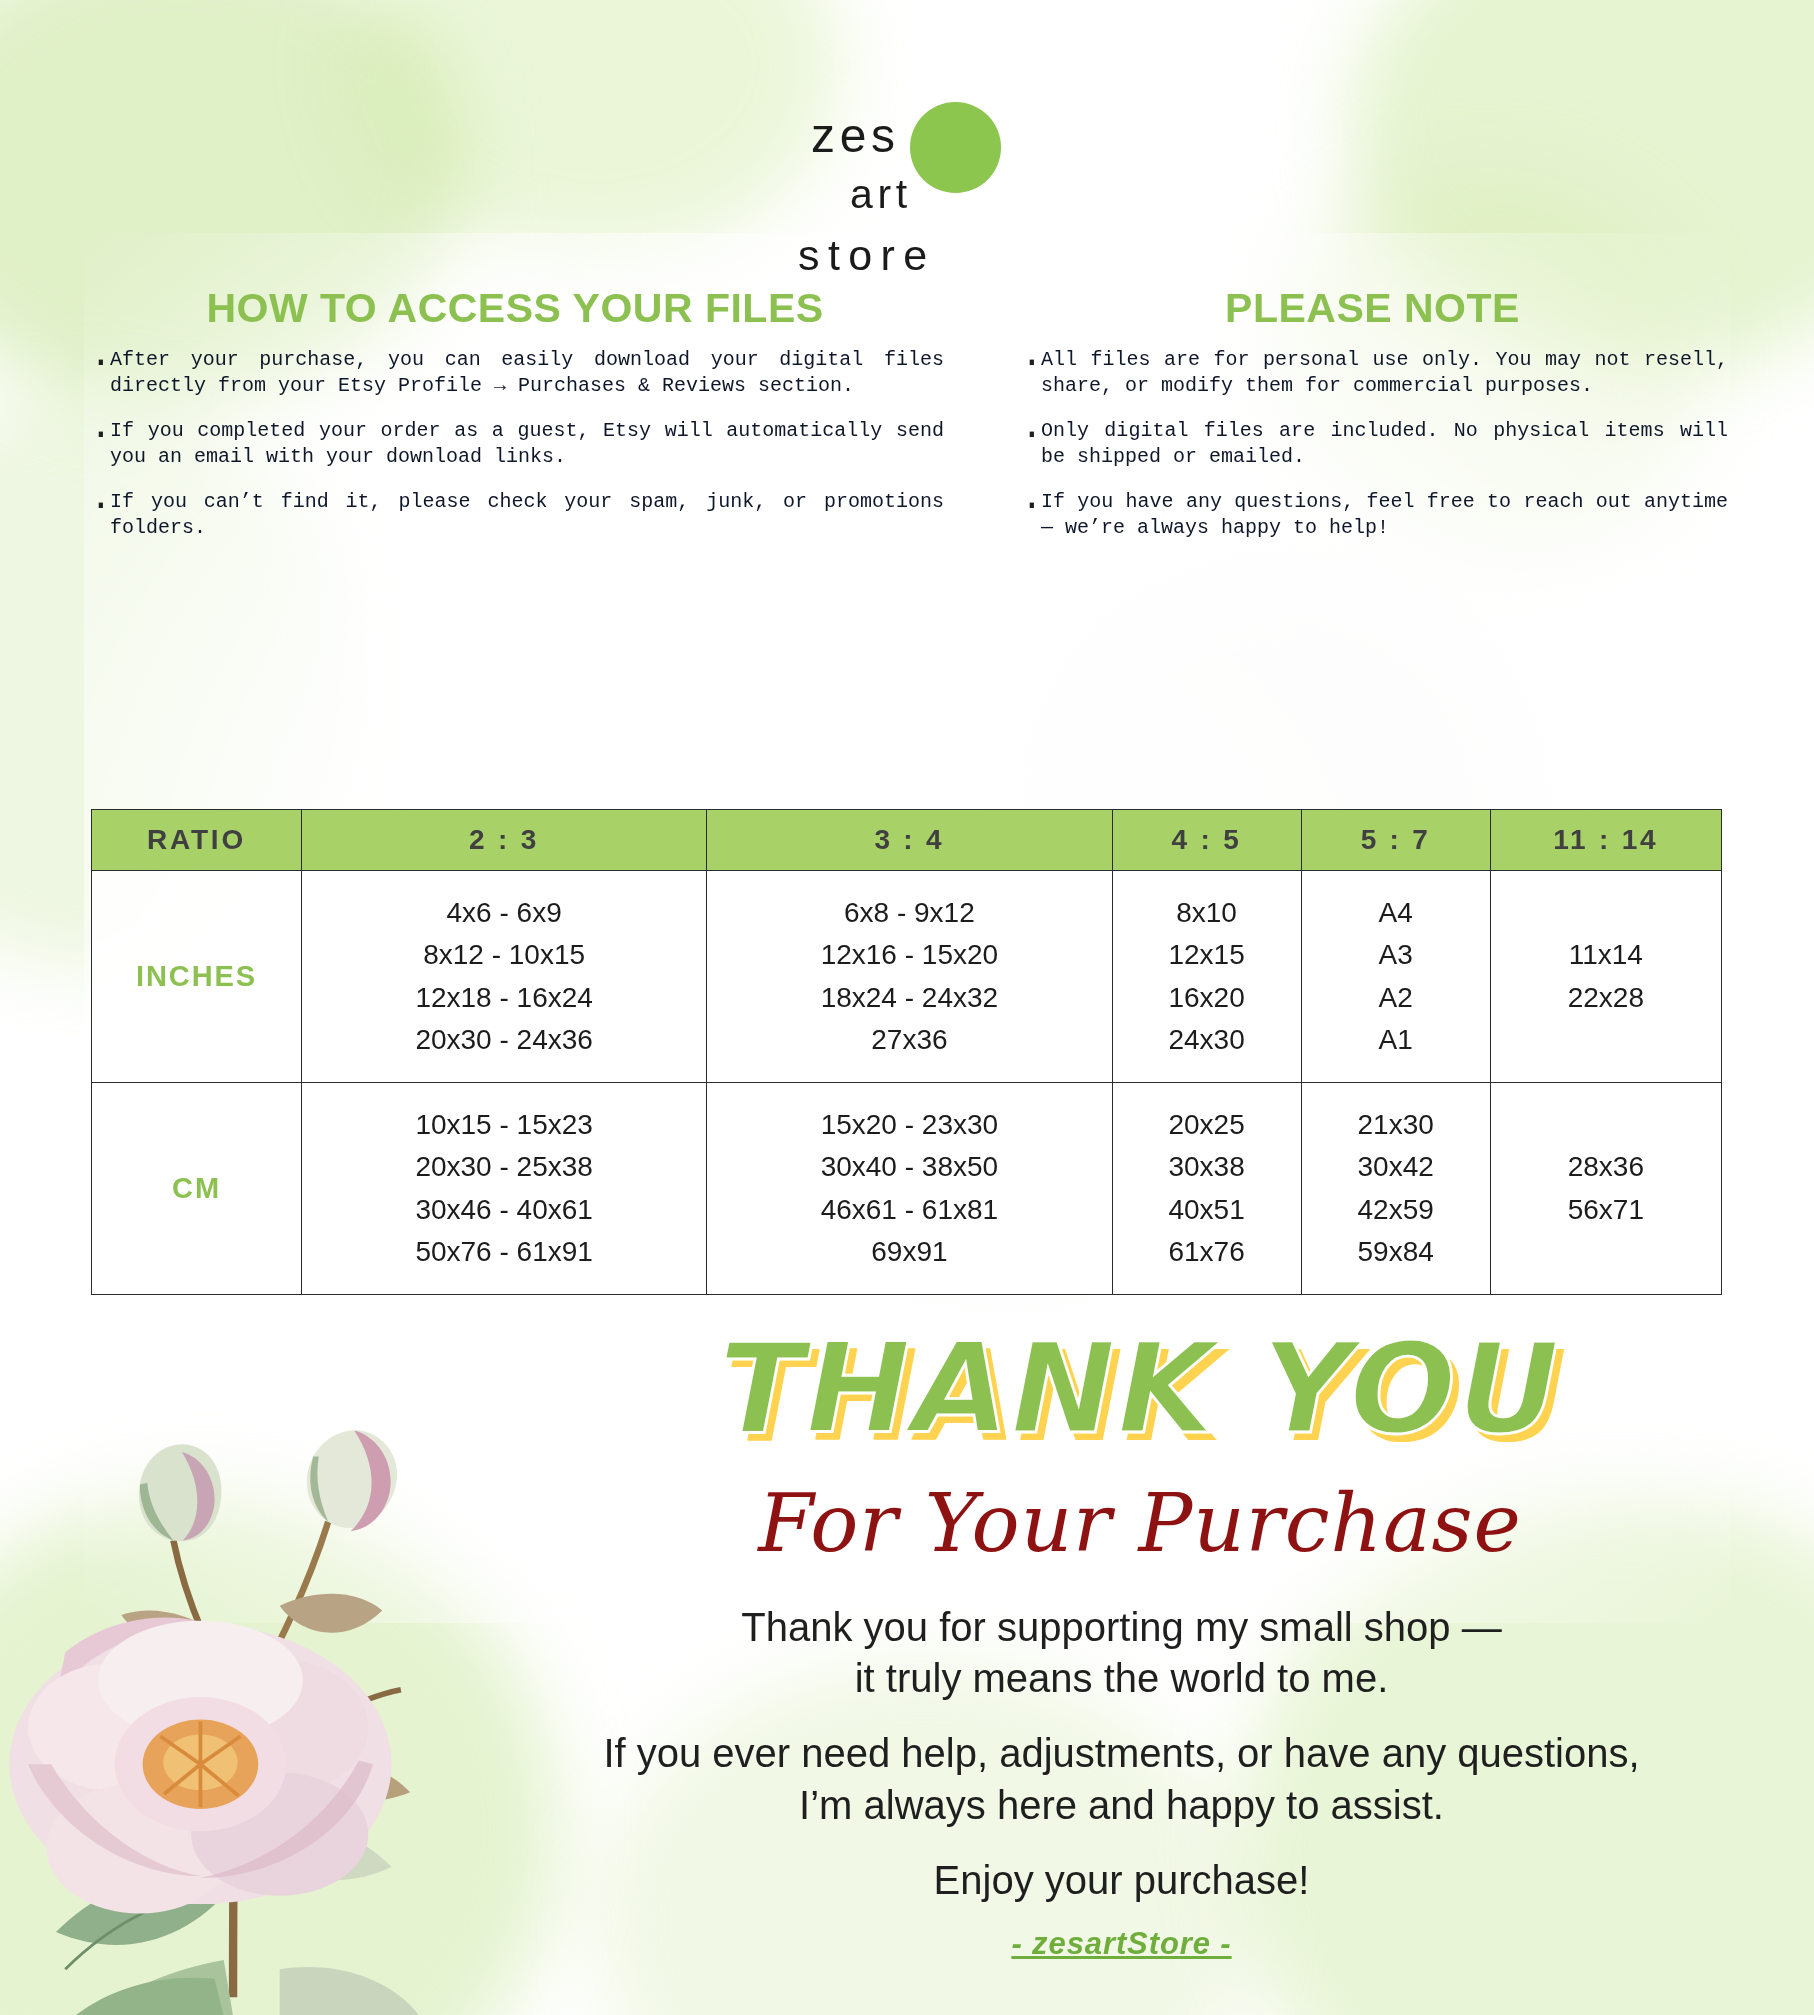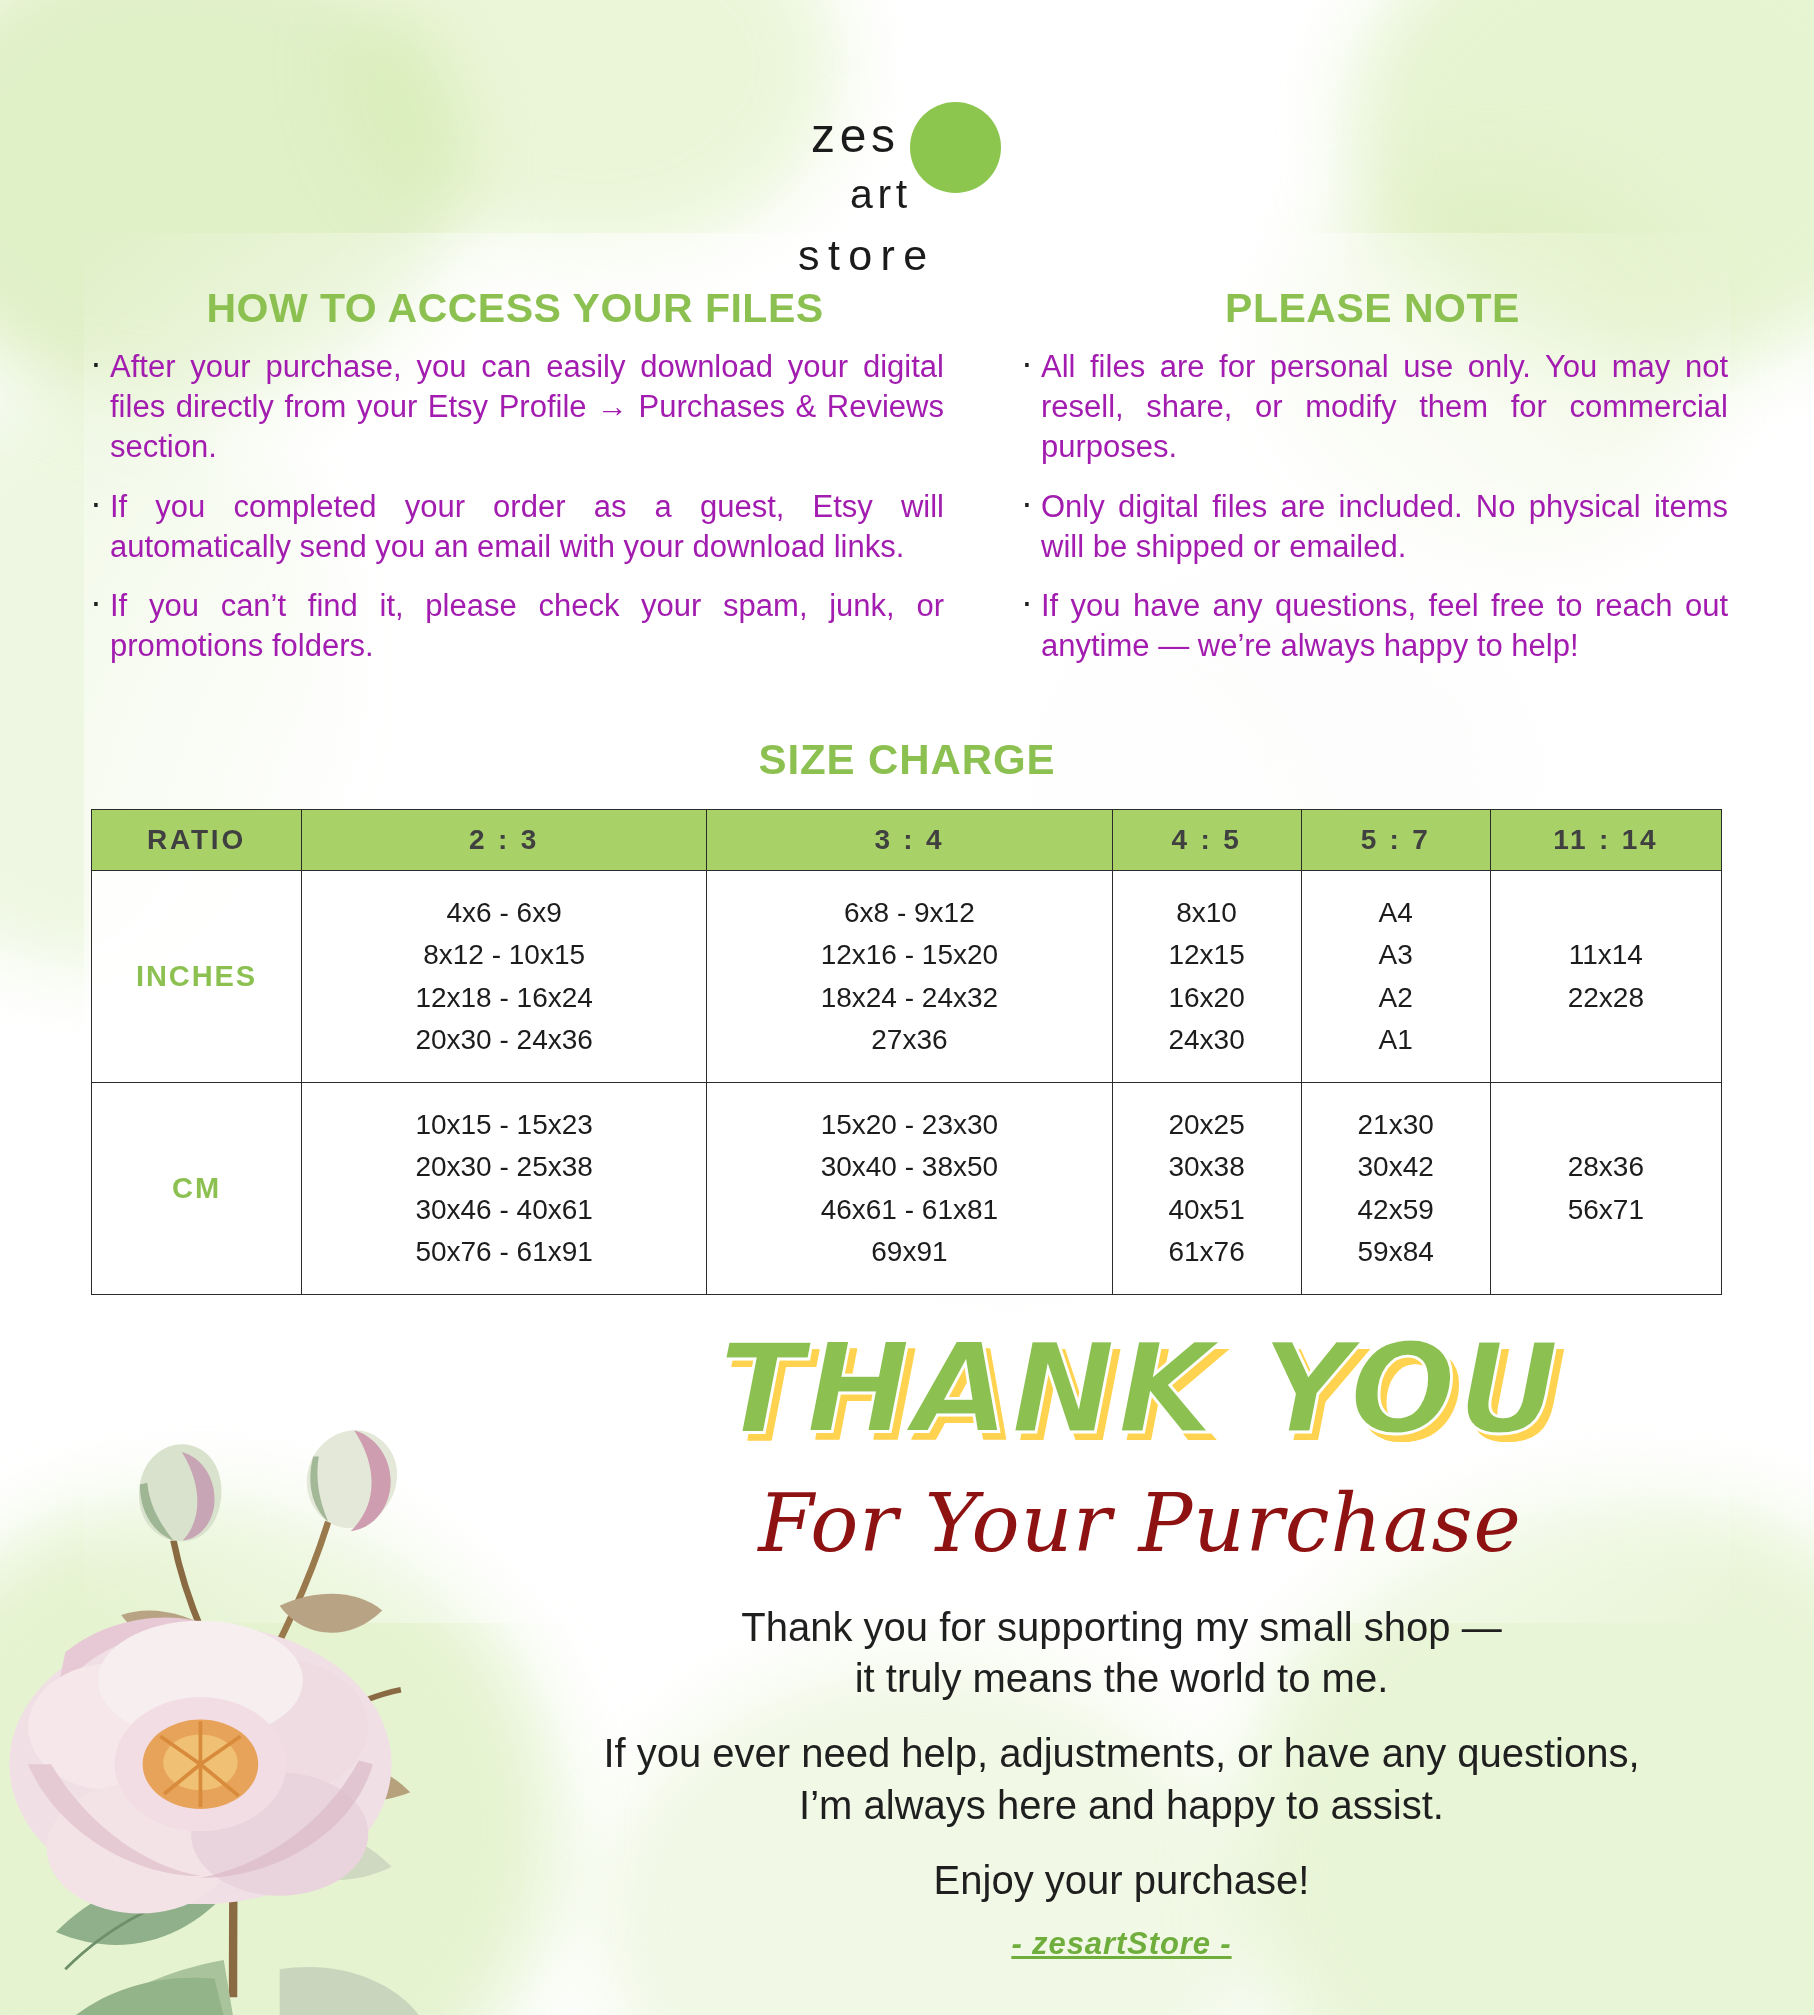--- a/index.html
+++ b/index.html
@@ -105,24 +105,25 @@
 
   ul.bullets {
     list-style: none;
     margin: 0;
     padding: 0;
   }
   ul.bullets li {
     position: relative;
     padding-left: 24px;
     margin-bottom: 19.6px;
-    font-size: 31px;
+    font-size: 20px;
     line-height: 1.29;
-    color: #a21caf;
+    color: #0f172a;
     text-align: justify;
+    font-family: Liberation Mono, monospace;
   }
   ul.bullets li:last-child { margin-bottom: 12px; }
   ul.bullets li::before {
     content: "\00b7";
     position: absolute;
     left: 3.7px;
     top: -3.7px;
     font-size: 37px;
     line-height: 1.1;
     color: #1f1f1f;
@@ -289,21 +290,20 @@
     <div class="col-right">
       <div class="section-head">PLEASE NOTE</div>
       <ul class="bullets">
         <li>All files are for personal use only. You may not resell, share, or modify them for commercial purposes.</li>
         <li>Only digital files are included. No physical items will be shipped or emailed.</li>
         <li>If you have any questions, feel free to reach out anytime — we’re always happy to help!</li>
       </ul>
     </div>
   </div>
 
-  <div class="chart-title">SIZE CHARGE</div>
 
   <table class="size-table">
     <thead>
       <tr>
         <th>RATIO</th>
         <th>2 : 3</th>
         <th>3 : 4</th>
         <th>4 : 5</th>
         <th>5 : 7</th>
         <th>11 : 14</th>

